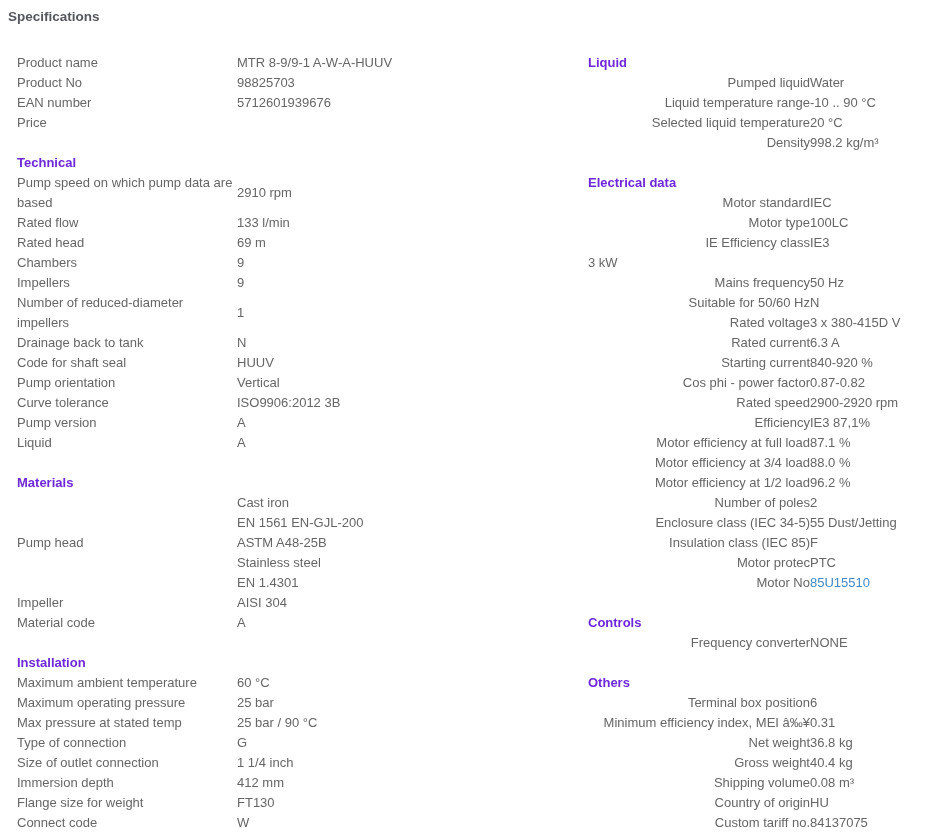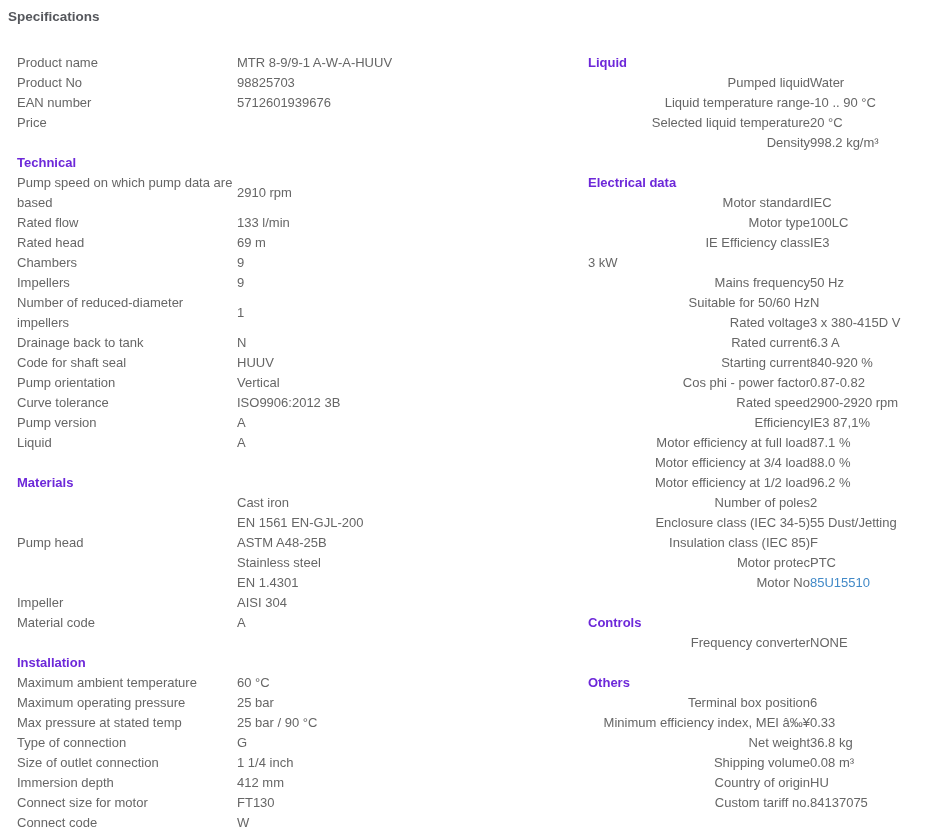--- a/index.html
+++ b/index.html
@@ -182,21 +182,21 @@
           </div>
           <div class="row">
             <div class="label">Size of outlet connection</div>
             <div class="value">1 1/4 inch</div>
           </div>
           <div class="row">
             <div class="label">Immersion depth</div>
             <div class="value">412 mm</div>
           </div>
           <div class="row">
-            <div class="label">Connect size for motor</div>
+            <div class="label">Flange size for weight</div>
             <div class="value">FT130</div>
           </div>
           <div class="row">
             <div class="label">Connect code</div>
             <div class="value">W</div>
           </div>
         </div>
       </div>
     <div class="col col-right" id="right-col">
         <div class="section">
@@ -308,25 +308,29 @@
           </div>
         </div>
         <div class="section">
           <div class="section-title">Others</div>
           <div class="row">
             <div class="label">Terminal box position</div>
             <div class="value">6</div>
           </div>
           <div class="row">
             <div class="label">Minimum efficiency index, MEI â‰¥</div>
-            <div class="value">0.33</div>
+            <div class="value">0.31</div>
           </div>
           <div class="row">
             <div class="label">Net weight</div>
             <div class="value">36.8 kg</div>
+          </div>
+          <div class="row">
+            <div class="label">Gross weight</div>
+            <div class="value">40.4 kg</div>
           </div>
           <div class="row">
             <div class="label">Shipping volume</div>
             <div class="value">0.08 m³</div>
           </div>
           <div class="row">
             <div class="label">Country of origin</div>
             <div class="value">HU</div>
           </div>
           <div class="row">

